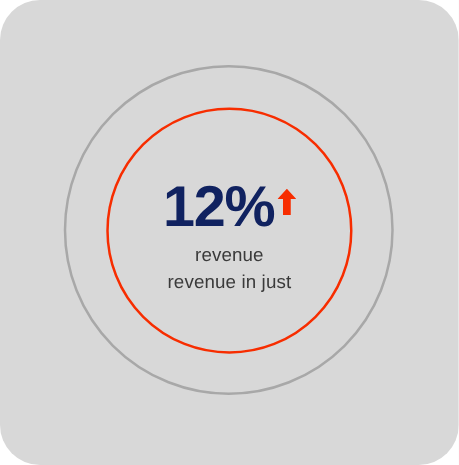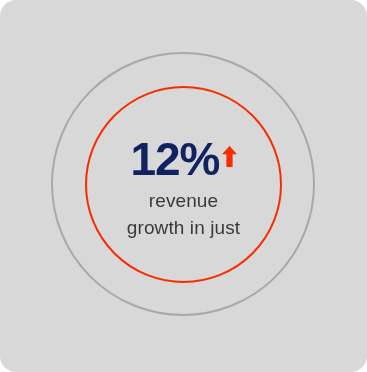--- a/index.html
+++ b/index.html
@@ -12,21 +12,21 @@
     height: 372px;
     font-family: "Liberation Sans", sans-serif;
     overflow: hidden;
   }
 
   .stat-card {
     position: relative;
     width: 367px;
     height: 372px;
     background: #d8d8d8;
-    border-radius: 16px;
+    border-radius: 32px;
     box-sizing: border-box;
     overflow: hidden;
   }
 
   
   .ring {
     position: absolute;
     border-radius: 50%;
     box-sizing: border-box;
   }
@@ -77,21 +77,21 @@
   }
 
   .trend-arrow {
     display: block;
     margin-bottom: 2px;
   }
 
   .caption {
     text-align: center;
     color: #3a3a3a;
-    font-size: 19px;
+    font-size: 15px;
     line-height: 1.42;
     letter-spacing: 0.1px;
   }
   .caption-line {
     display: block;
     white-space: nowrap;
   }
 </style>
 </head>
 <body>
@@ -108,17 +108,17 @@
 
       <span class="trend-arrow">
         <svg width="15" height="21" viewBox="0 0 15 21" aria-hidden="true">
           <path d="M7.5 0 L15 8.2 L10.6 8.2 L10.6 21 L4.4 21 L4.4 8.2 L0 8.2 Z" fill="#f72d00"></path>
         </svg>
       </span>
     </div>
 
     <div class="caption">
       <span class="caption-line">revenue</span>
-      <span class="caption-line">growth in just</span>
+      <span class="caption-line">revenue in just</span>
     </div>
 
   </div>
 </div>
 
 </body></html>

